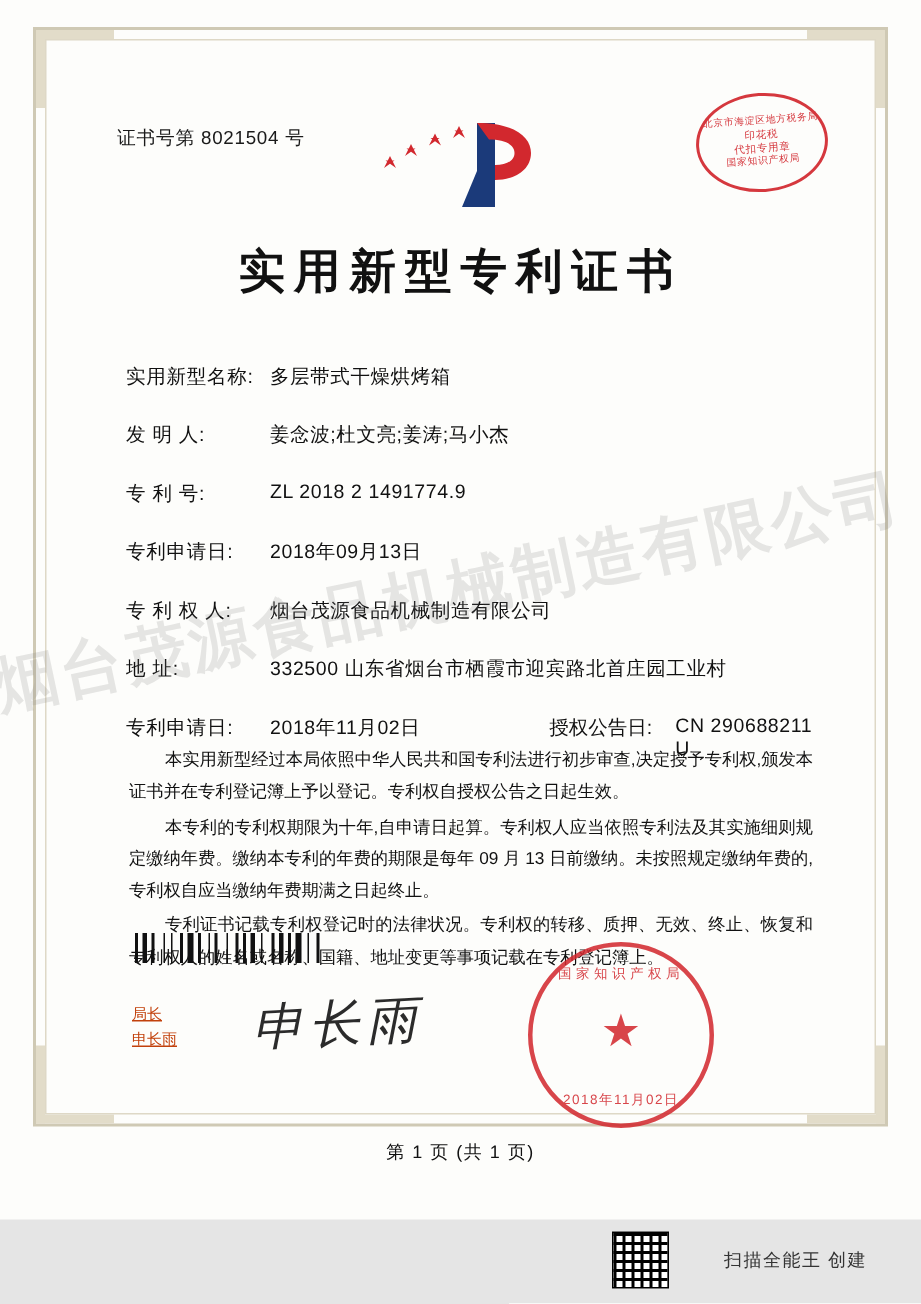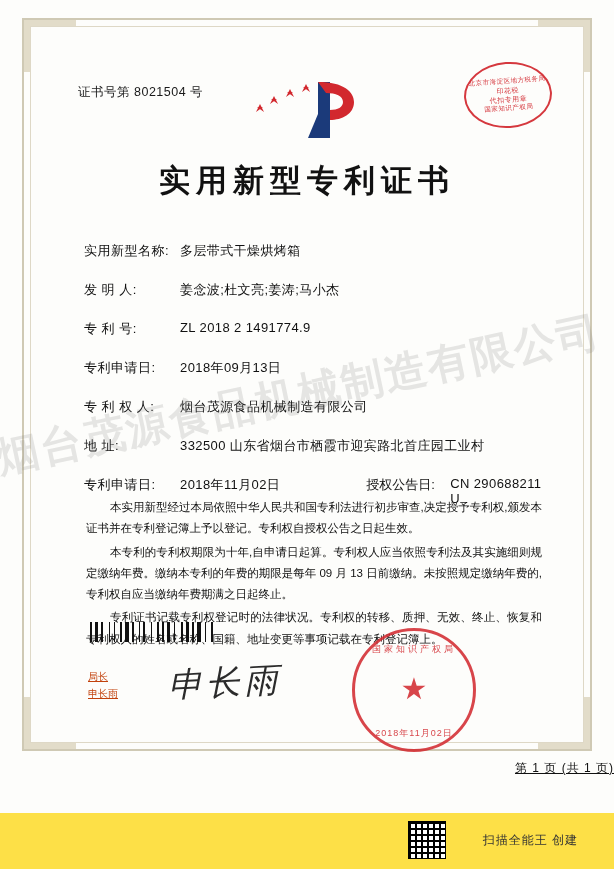--- a/index.html
+++ b/index.html
@@ -115,36 +115,36 @@
   .seal-main .arc-top{
     position:absolute;left:0;right:0;top:12px;text-align:center;
     font-size:9px;letter-spacing:3px;
   }
   .seal-main .arc-bottom{
     position:absolute;left:0;right:0;bottom:9px;text-align:center;
     font-size:9px;letter-spacing:1px;
   }
 
   .page-no{
-    position:absolute;left:0;right:0;top:760px;text-align:right;
-    font-size:12px;color:#111;letter-spacing:1px;text-decoration:underline;
+    position:absolute;left:0;right:0;top:760px;text-align:center;
+    font-size:12px;color:#111;letter-spacing:1px;
   }
 
   
   .watermark{
     position:absolute;left:-10px;top:360px;width:680px;
     font-size:42px;font-weight:bold;color:rgba(120,120,120,.18);
     transform:rotate(-12deg);
     white-space:nowrap;letter-spacing:2px;
     pointer-events:none;
   }
 
   
   .footer{
-    position:absolute;left:0;right:0;bottom:0;height:56px;background:#fde047;
+    position:absolute;left:0;right:0;bottom:0;height:56px;background:#e5e5e5;
   }
   .qr{
     position:absolute;right:168px;bottom:10px;width:36px;height:36px;
     background:
       linear-gradient(90deg,#000 2px,transparent 2px) 0 0/6px 6px,
       linear-gradient(#000 2px,transparent 2px) 0 0/6px 6px,
       #fff;
     border:1px solid #000;
   }
   .qr-label{

